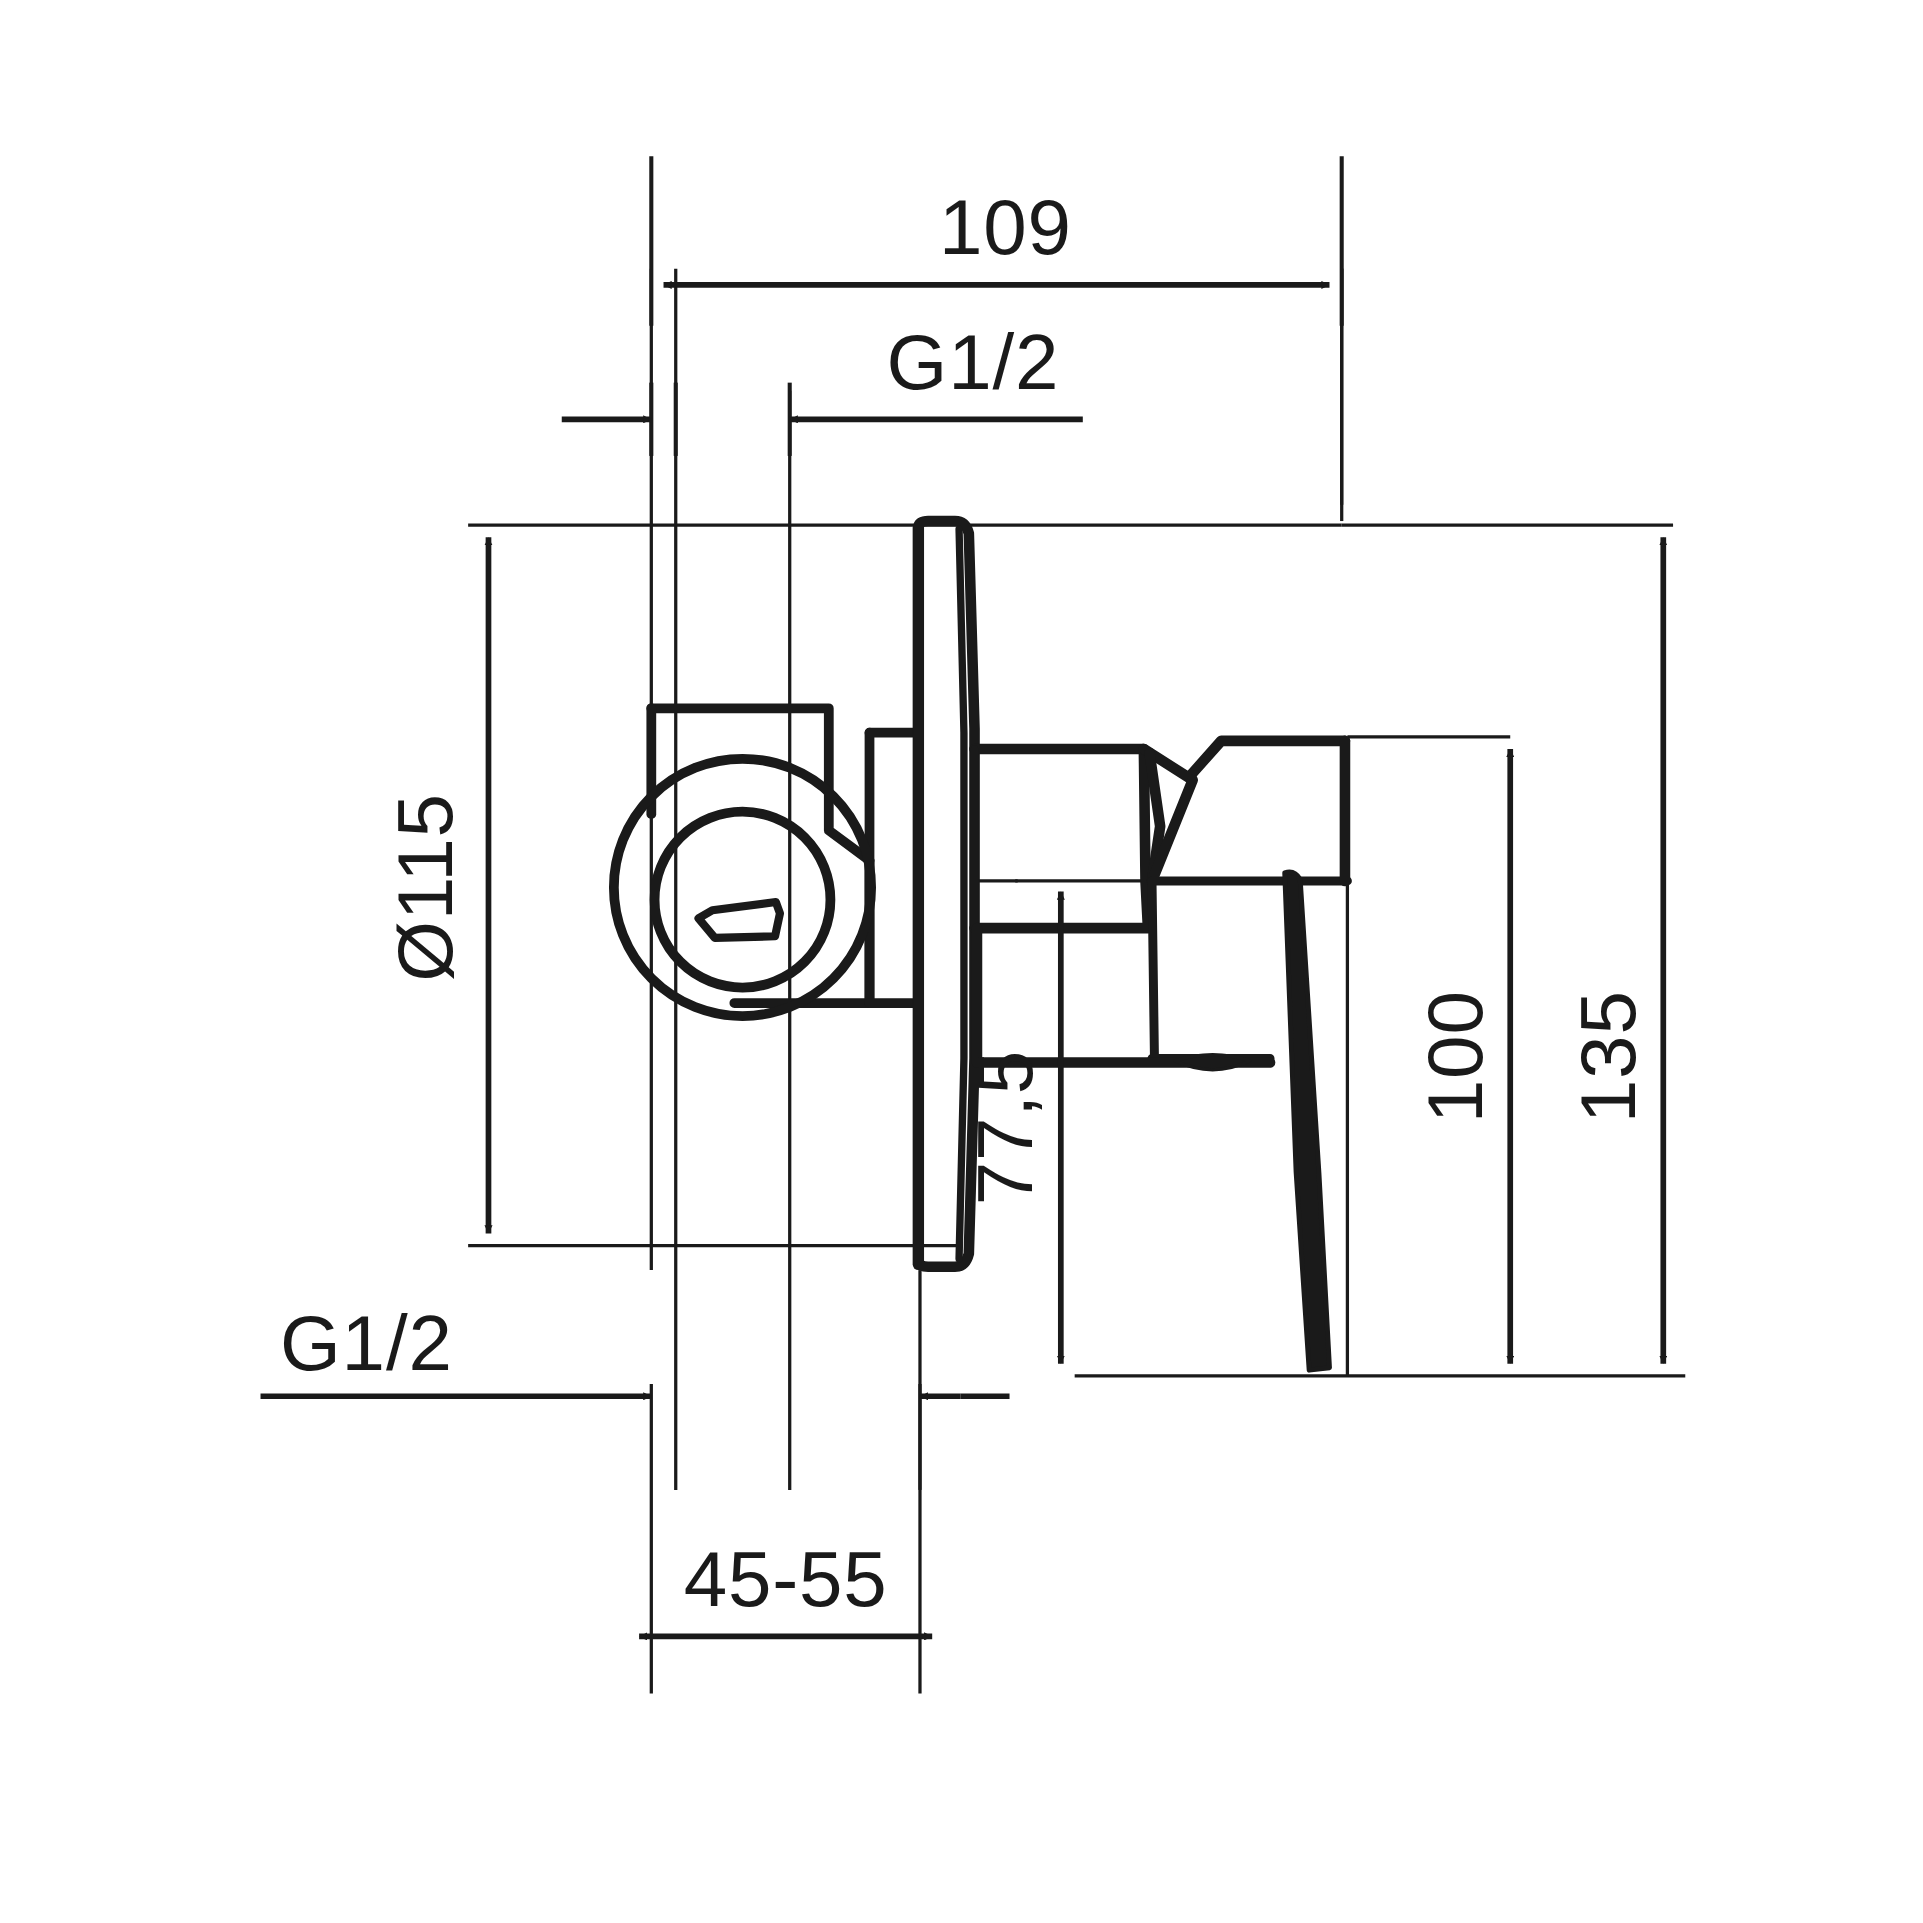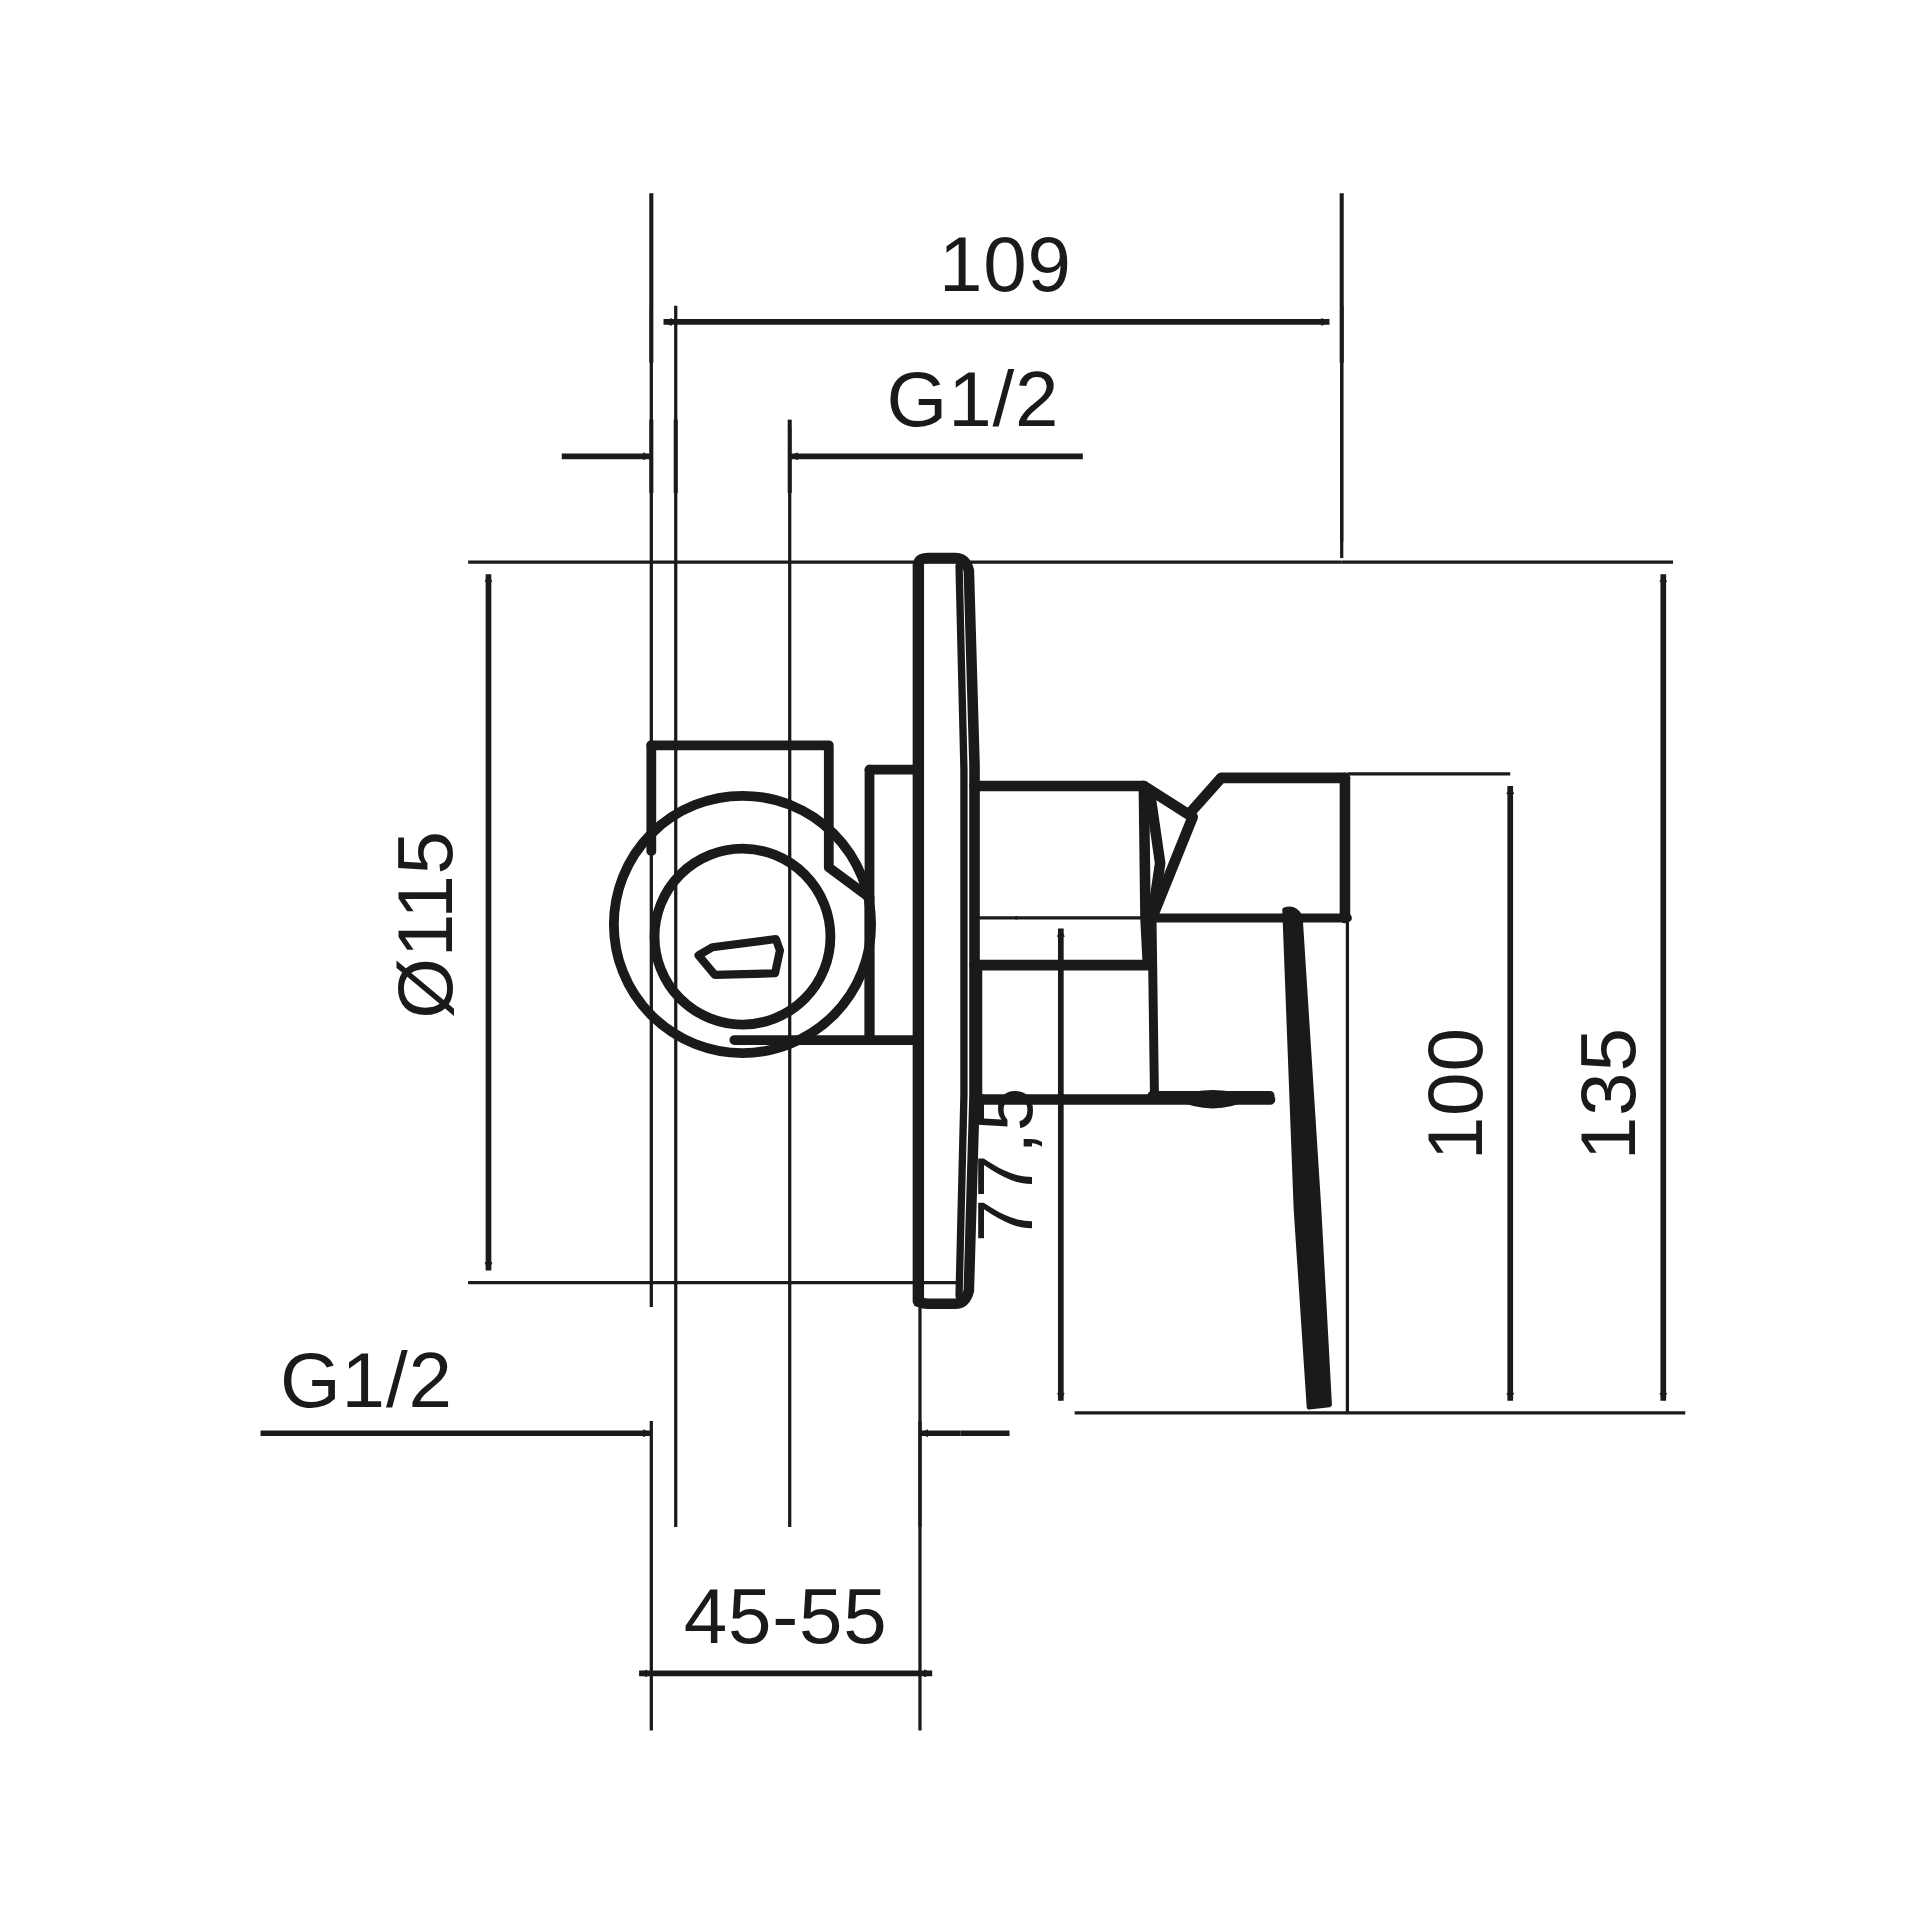--- a/index.html
+++ b/index.html
@@ -11,21 +11,20 @@
     width: 1923px;
     height: 1923px;
     font-family: "Liberation Sans", sans-serif;
     overflow: hidden;
   }
   #drawing-root {
     position: relative;
     width: 1923px;
     height: 1613px;
     background: #ffffff;
-    margin-top: 37px;
   }
   svg.tech-drawing {
     position: absolute;
     top: 0;
     left: 0;
     width: 1923px;
     height: 1923px;
     display: block;
   }
   .dim-text {

